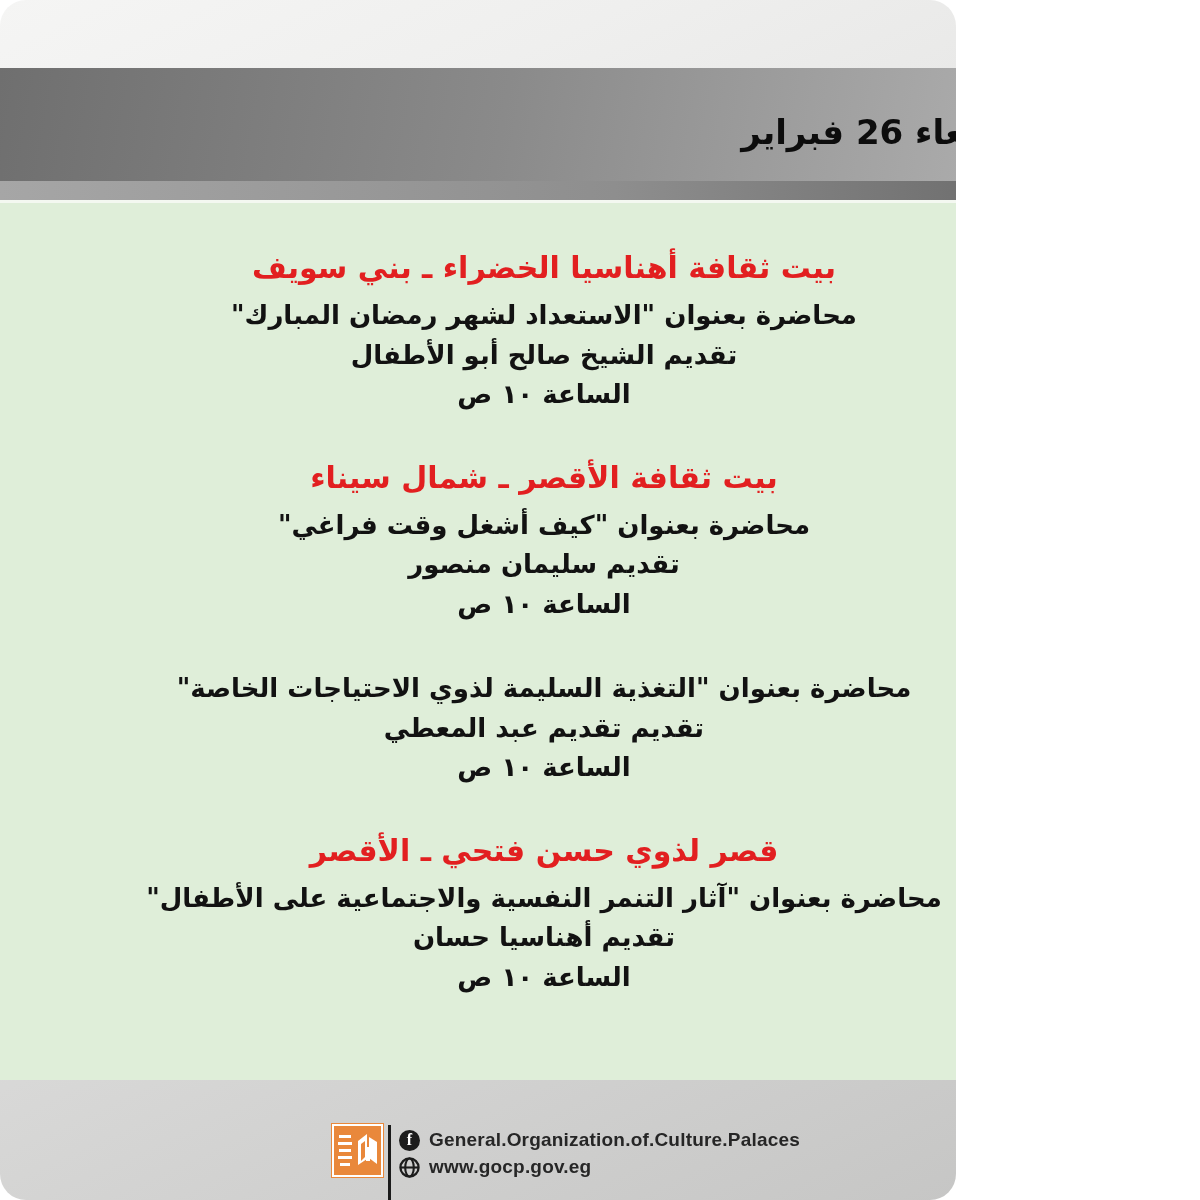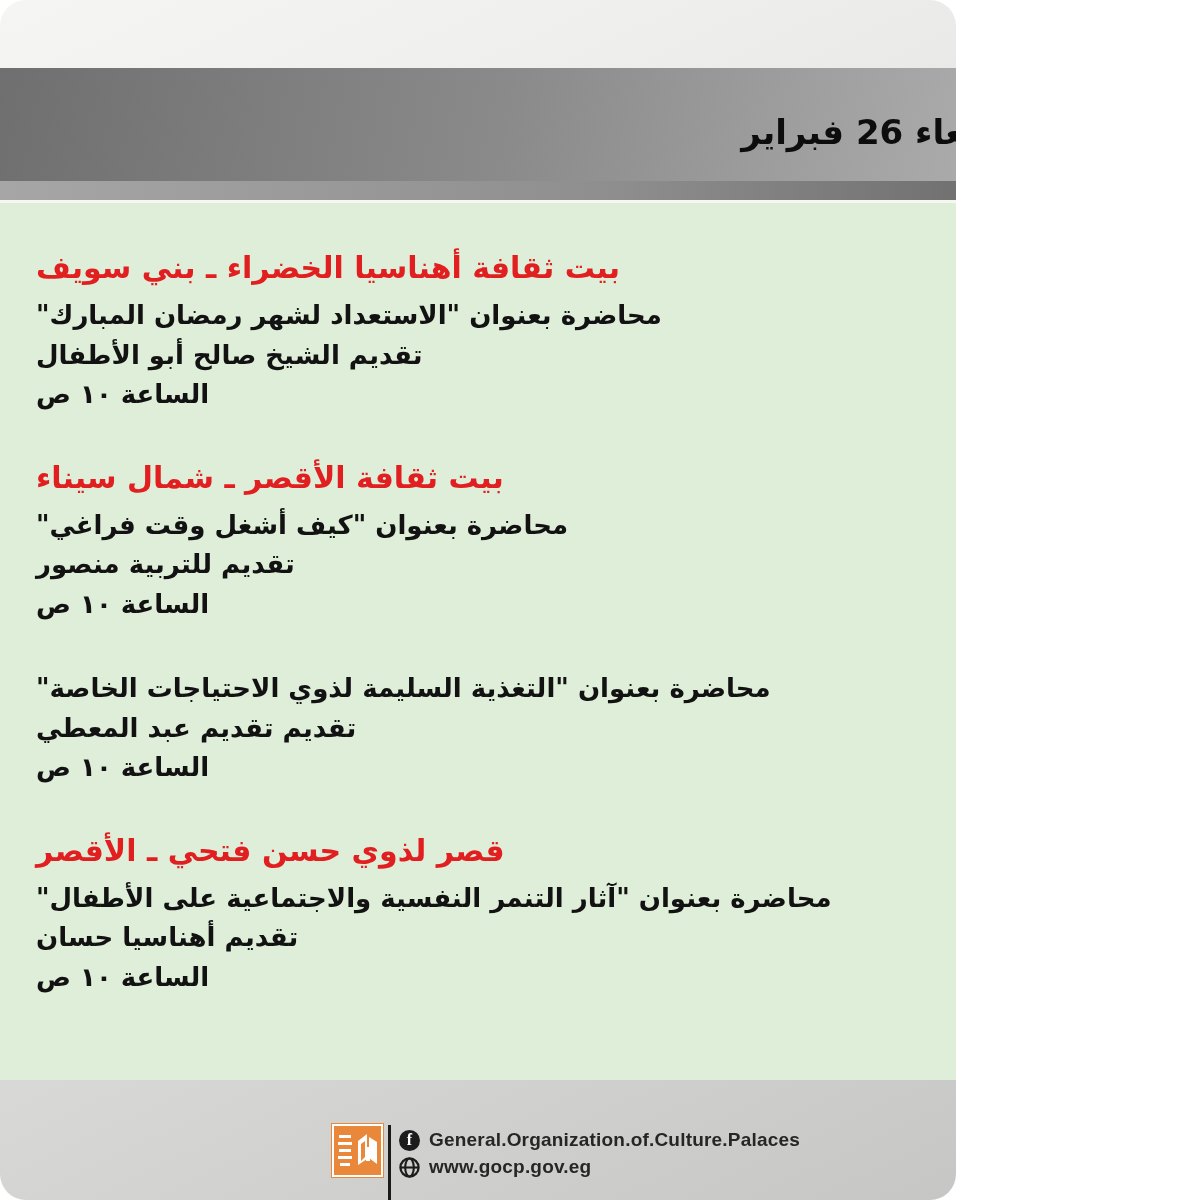--- a/index.html
+++ b/index.html
@@ -36,21 +36,21 @@
   }
   .green-panel{
     position:absolute;left:0;top:200px;
     width:1118px;height:880px;
     background:#dfeed9;
     border-top:3px solid #f4f8f1;
     border-radius:0 145px 105px 0;
     z-index:2;
     box-sizing:border-box;
     padding:47px 66px 0 36px;
-    direction:rtl;text-align:left;
+    direction:rtl;text-align:center;
   }
   .event{margin:0 0 45px 0;}
   .event-title{
     margin:0 0 10px 0;
     font-size:30px;font-weight:bold;line-height:1.2;
     color:#e21f20;
   }
   .event-line{
     margin:0;
     font-size:26px;font-weight:bold;line-height:1.52;
@@ -99,21 +99,21 @@
     <section class="event">
       <h2 class="event-title">بيت ثقافة أهناسيا الخضراء ـ بني سويف</h2>
       <p class="event-line">محاضرة بعنوان "الاستعداد لشهر رمضان المبارك"</p>
       <p class="event-line">تقديم الشيخ صالح أبو الأطفال</p>
       <p class="event-line">الساعة ١٠ ص</p>
     </section>
 
     <section class="event">
       <h2 class="event-title">بيت ثقافة الأقصر ـ شمال سيناء</h2>
       <p class="event-line">محاضرة بعنوان "كيف أشغل وقت فراغي"</p>
-      <p class="event-line">تقديم للتربية منصور</p>
+      <p class="event-line">تقديم سليمان منصور</p>
       <p class="event-line">الساعة ١٠ ص</p>
     </section>
 
     <section class="event">
       <p class="event-line">محاضرة بعنوان "التغذية السليمة لذوي الاحتياجات الخاصة"</p>
       <p class="event-line">تقديم تقديم عبد المعطي</p>
       <p class="event-line">الساعة ١٠ ص</p>
     </section>
 
     <section class="event">

